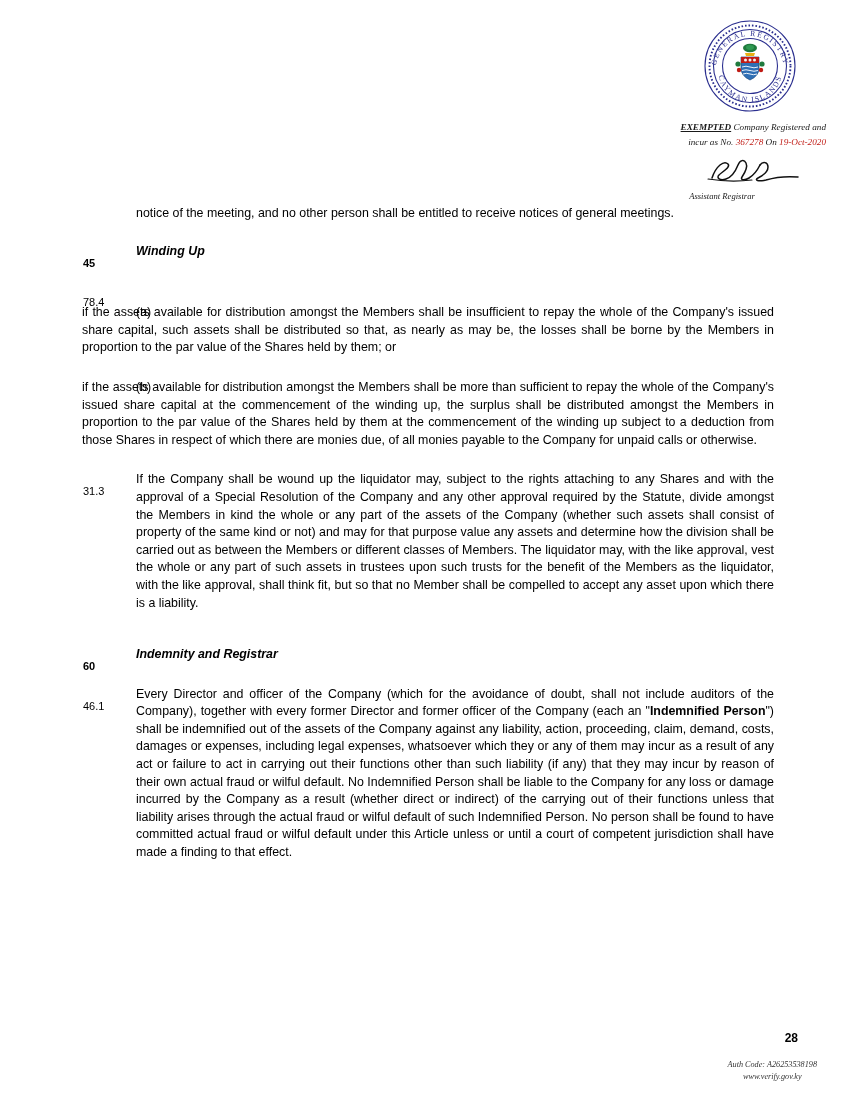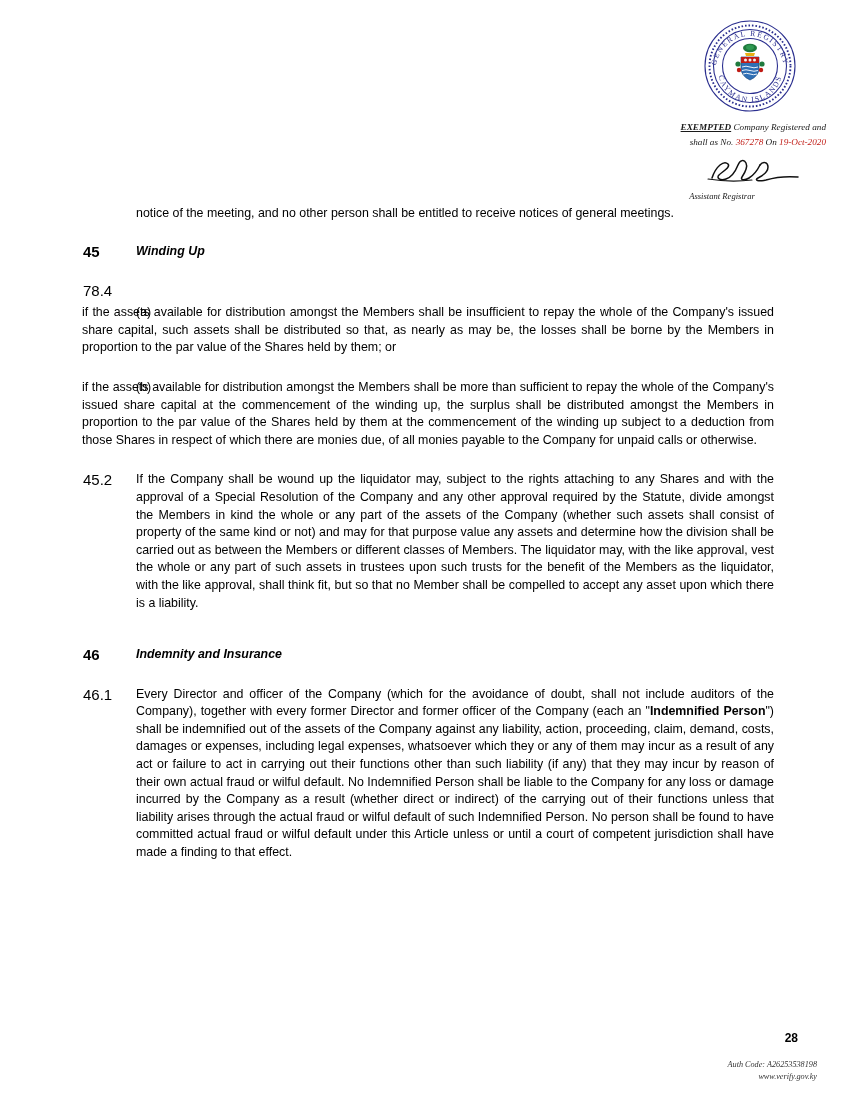--- a/index.html
+++ b/index.html
@@ -73,23 +73,23 @@
     top: 205px;
     width: 834px;
   }
   .clause {
     position: relative;
     margin-bottom: 14px;
   }
   .clause-num {
     position: absolute;
     left: 83px;
-    top: 0;
+    top: 12px;
     width: 50px;
-    font-size: 15px;
+    font-size: 11px;
     line-height: 17.6px;
   }
   .clause-num.bold { font-weight: bold; }
   .clause-text {
     margin-left: 136px;
     margin-right: 60px;
     font-size: 12.4px;
     line-height: 17.6px;
     text-align: justify;
     text-justify: inter-word;
@@ -138,21 +138,21 @@
     position: absolute;
     right: 52px;
     top: 1031px;
     font-size: 12px;
     font-weight: bold;
   }
   .footer-auth {
     position: absolute;
     right: 33px;
     top: 1059px;
-    text-align: right;
+    text-align: center;
     font-family: "Liberation Serif", serif;
     font-style: italic;
     font-size: 8.2px;
     line-height: 11.5px;
     color: #333333;
     margin-left: 35px;
   }
 </style>
 </head>
 <body>
@@ -205,21 +205,21 @@
           <circle cx="11" cy="6" r="2.2" fill="#c01b15"></circle>
         </g>
       </svg>
     </div>
 
     <div class="stamp-lines">
       <span class="bold-ex">EXEMPTED</span>
       <span>Company Registered and</span>
     </div>
     <div class="stamp-lines">
-      <span>shall as No.</span>
+      <span>incur as No.</span>
       <span class="stamp-red">367278</span>
       <span>On</span>
       <span class="stamp-red">19-Oct-2020</span>
     </div>
 
     <div class="sig-wrap">
       <svg width="112" height="30" viewBox="0 0 112 30" xmlns="http://www.w3.org/2000/svg">
         <path d="M 10,22 C 14,10 22,4 26,8 C 29,11 20,16 17,19 C 14,22 18,25 24,23
                  C 30,21 34,14 36,9 C 38,4 42,3 44,7 C 46,11 42,18 40,21
                  C 38,24 42,25 47,22 C 52,19 56,13 58,9" fill="none" stroke="#111111" stroke-width="1.5" stroke-linecap="round"></path>
@@ -258,29 +258,29 @@
     <div class="spacer-sm"></div>
 
     <div class="subitem">
       <div class="subitem-marker">(b)</div>
       <div class="subitem-text">if the assets available for distribution amongst the Members shall be more than sufficient to repay the whole of the Company's issued share capital at the commencement of the winding up, the surplus shall be distributed amongst the Members in proportion to the par value of the Shares held by them at the commencement of the winding up subject to a deduction from those Shares in respect of which there are monies due, of all monies payable to the Company for unpaid calls or otherwise.</div>
     </div>
 
     <div class="spacer-sm"></div>
 
     <div class="clause">
-      <div class="clause-num">45.2</div>
+      <div class="clause-num">31.3</div>
       <div class="clause-text">If the Company shall be wound up the liquidator may, subject to the rights attaching to any Shares and with the approval of a Special Resolution of the Company and any other approval required by the Statute, divide amongst the Members in kind the whole or any part of the assets of the Company (whether such assets shall consist of property of the same kind or not) and may for that purpose value any assets and determine how the division shall be carried out as between the Members or different classes of Members.  The liquidator may, with the like approval, vest the whole or any part of such assets in trustees upon such trusts for the benefit of the Members as the liquidator, with the like approval, shall think fit, but so that no Member shall be compelled to accept any asset upon which there is a liability.</div>
     </div>
 
     <div class="spacer-md"></div>
 
     <div class="clause heading">
-      <div class="clause-num bold">46</div>
-      <div class="clause-text">Indemnity and Insurance</div>
+      <div class="clause-num bold">60</div>
+      <div class="clause-text">Indemnity and Registrar</div>
     </div>
 
     <div class="spacer-sm"></div>
 
     <div class="clause">
       <div class="clause-num">46.1</div>
       <div class="clause-text"><span>Every Director and officer of the Company (which for the avoidance of doubt, shall not include auditors of the Company), together with every former Director and former officer of the Company (each an "</span><strong>Indemnified Person</strong><span>") shall be indemnified out of the assets of the Company against any liability, action, proceeding, claim, demand, costs, damages or expenses, including legal expenses, whatsoever which they or any of them may incur as a result of any act or failure to act in carrying out their functions other than such liability (if any) that they may incur by reason of their own actual fraud or wilful default.  No Indemnified Person shall be liable to the Company for any loss or damage incurred by the Company as a result (whether direct or indirect) of the carrying out of their functions unless that liability arises through the actual fraud or wilful default of such Indemnified Person.  No person shall be found to have committed actual fraud or wilful default under this Article unless or until a court of competent jurisdiction shall have made a finding to that effect.</span></div>
     </div>
 
   </div>

